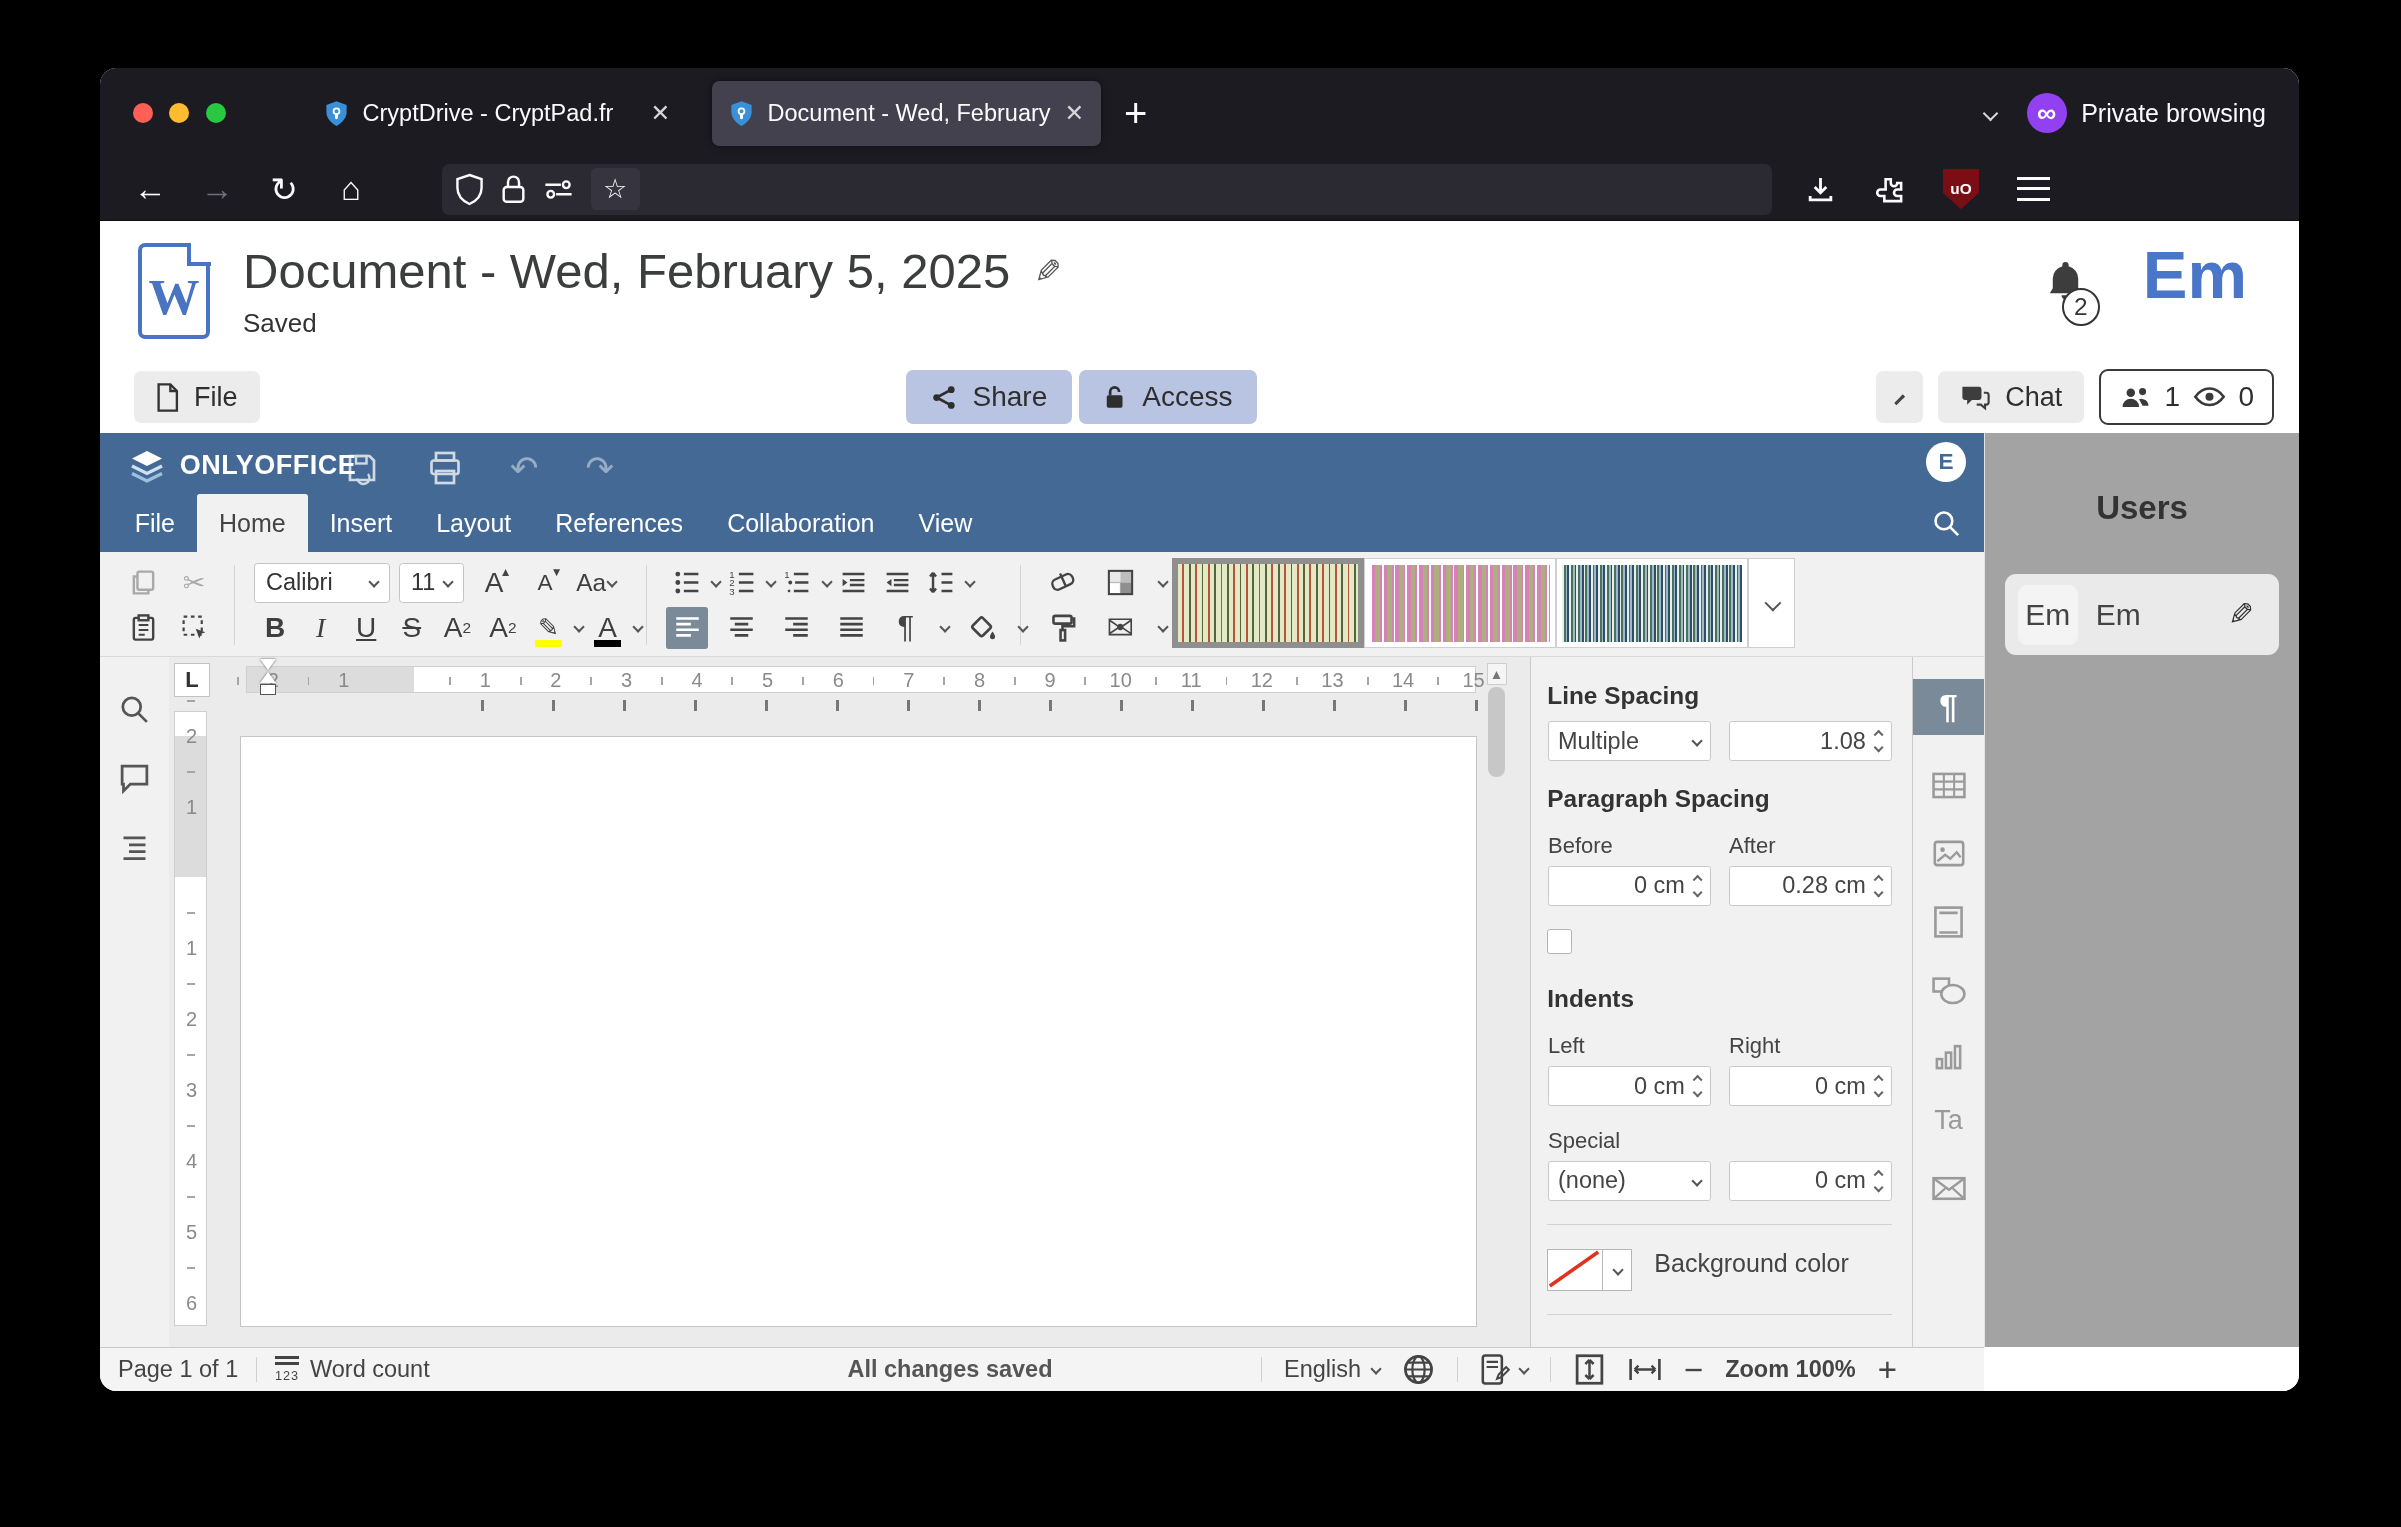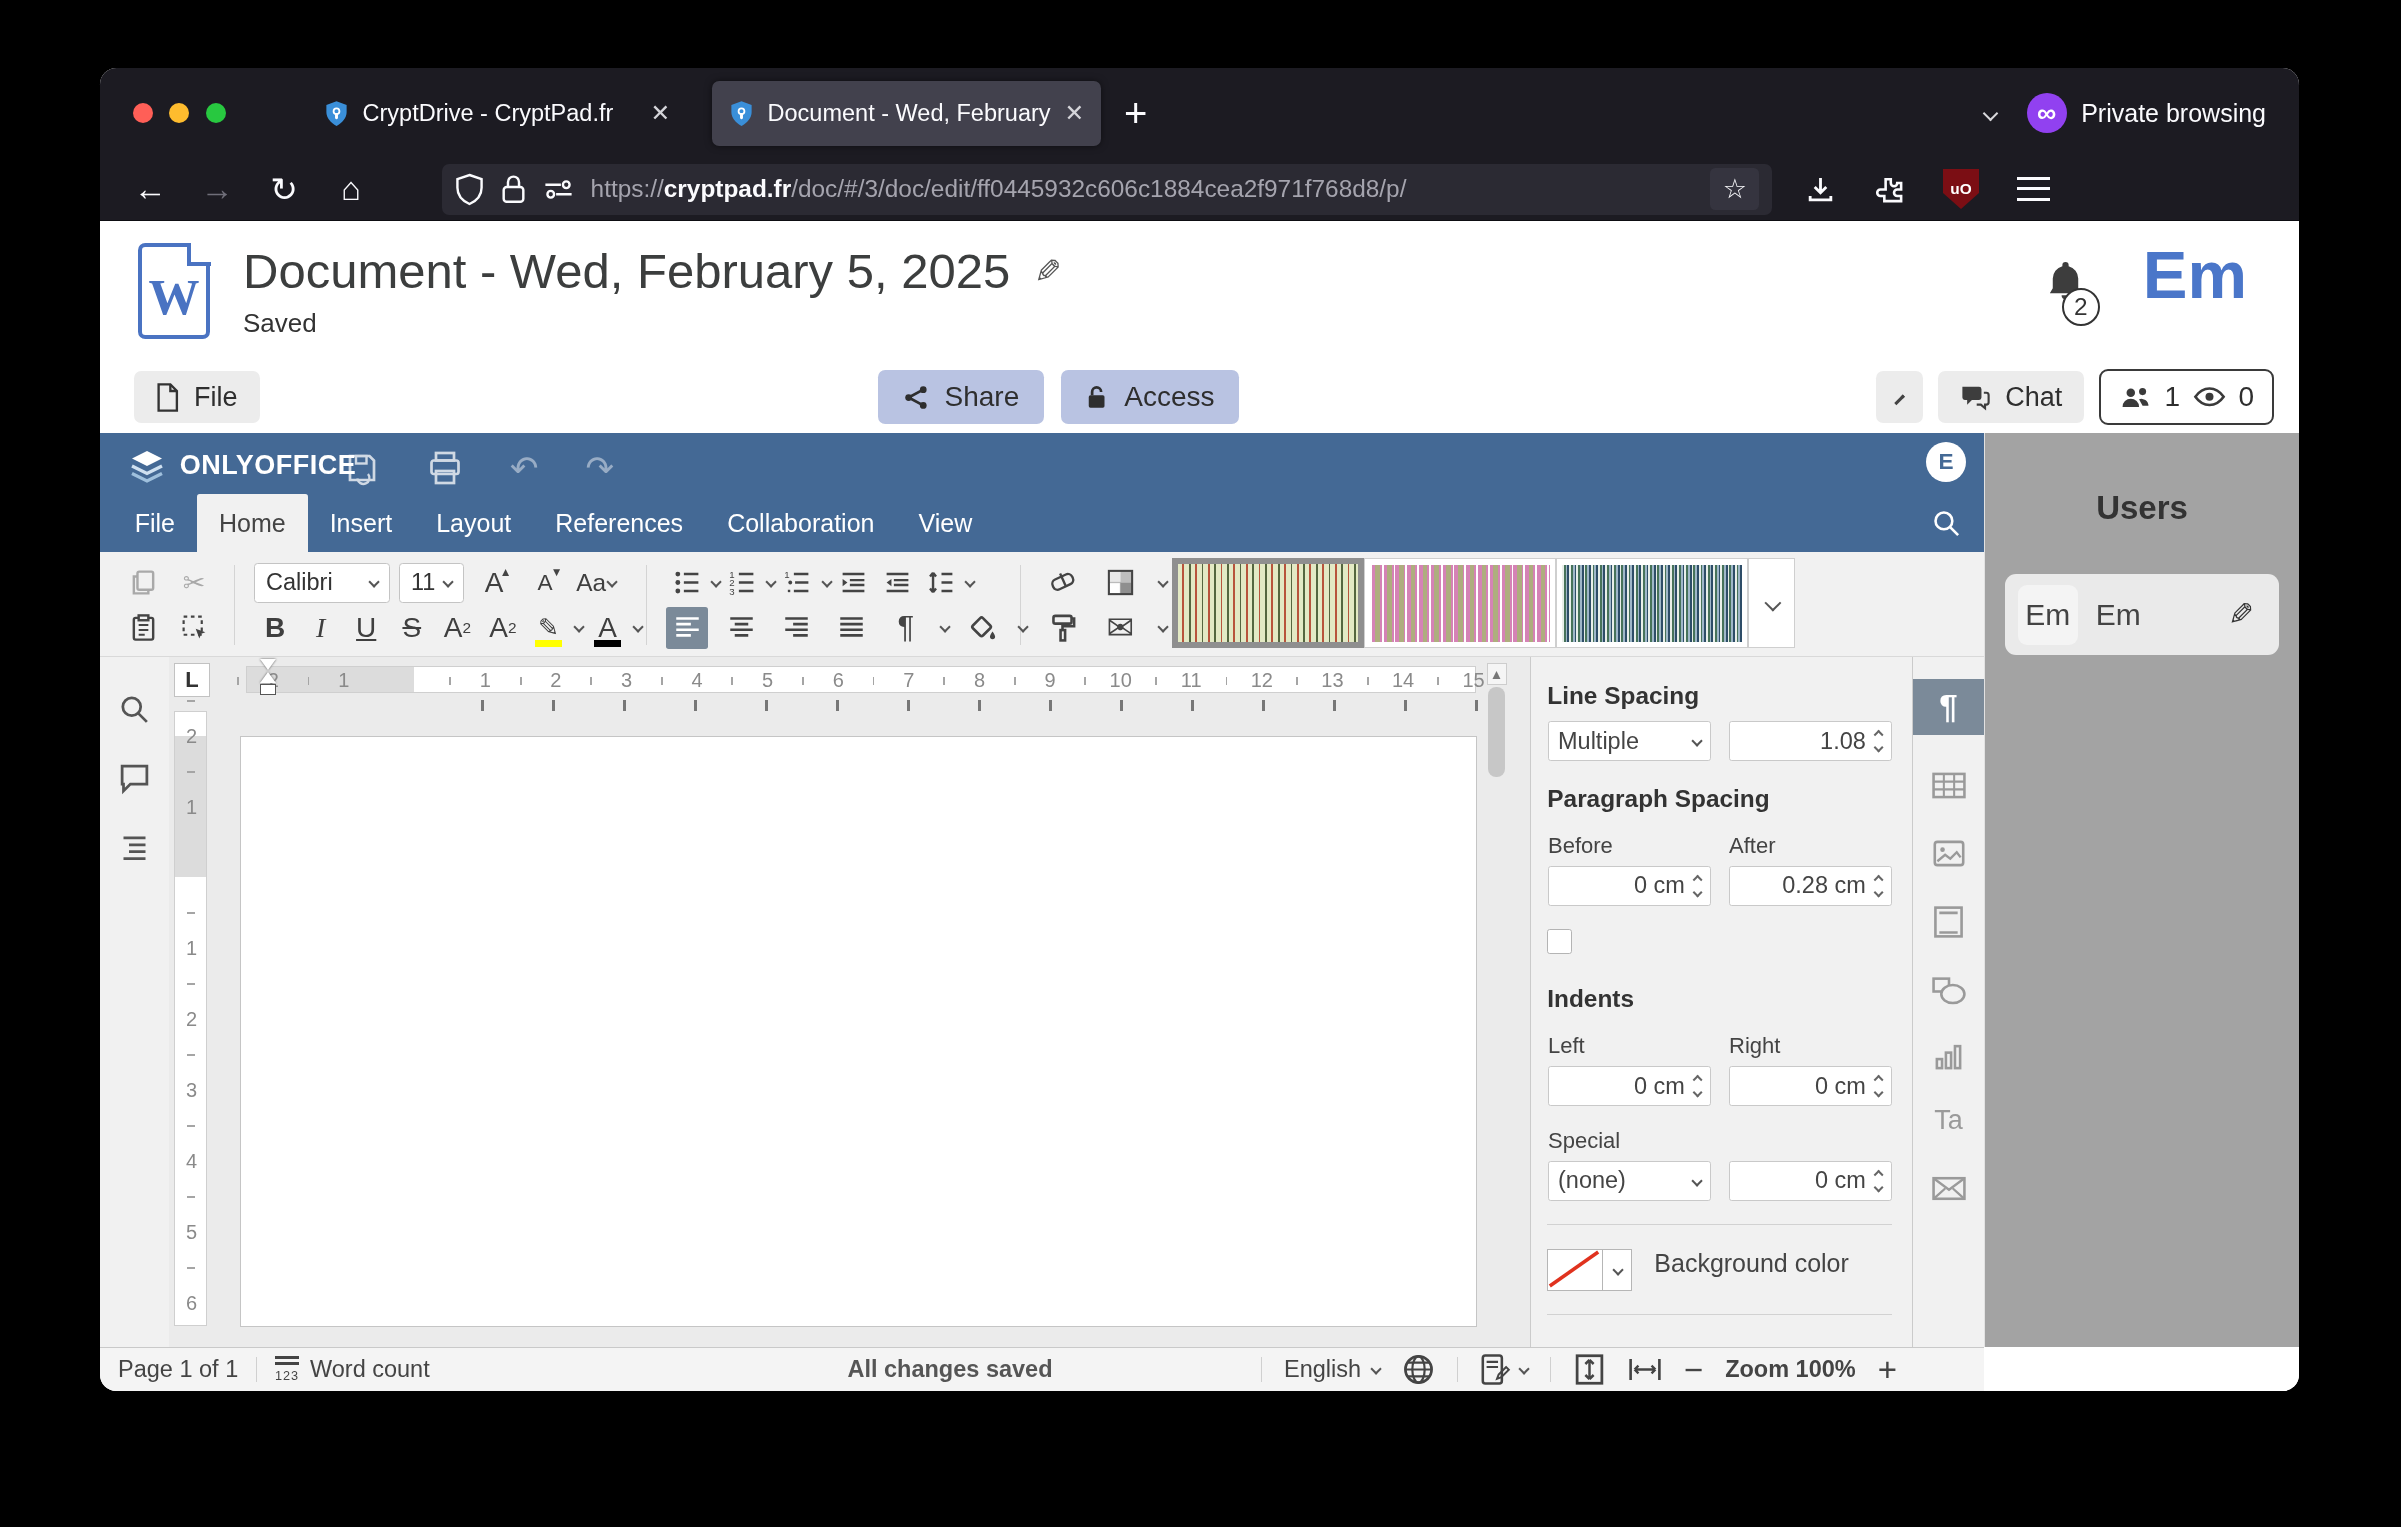--- a/index.html
+++ b/index.html
@@ -60,21 +60,21 @@
   .bellwrap { position:relative; margin-top:16.3px; }
   .badge { position:absolute; left:20px; top:31px; width:38px; height:38px; background:#fff; border:2.7px solid #333;
            border-radius:50%; font-size:24.4px; color:#333; display:flex; align-items:center; justify-content:center; }
   .emlogo { color:#4a76c9; font-size:67px; font-weight:600; line-height:1; }
 
   
   .cpactions { height:72px; background:#fff; flex:none; position:relative; display:flex; align-items:center; }
   .btn-gray { background:#ececec; border-radius:7.2px; height:52px; display:flex; align-items:center; gap:14.5px;
               padding:0 22px; font-size:27px; color:#2e2e2e; }
   .filebtn { margin-left:34px; }
-  .centerbtns { position:absolute; left:778px; display:flex; gap:17px; }
+  .centerbtns { position:absolute; left:806px; display:flex; gap:7px; }
   .btn-peri { background:#b9c3e2; border-radius:7.2px; height:54px; display:flex; align-items:center; gap:14.5px;
               padding:0 25px; font-size:28px; color:#2e2e2e; }
   .rightbtns { position:absolute; right:25px; display:flex; gap:14.5px; align-items:center; }
   .sqbtn { width:47px; }
   .cvu { width:11.8px; height:11.8px; border-right:3.2px solid #444; border-bottom:3.2px solid #444; transform:rotate(-135deg); margin-top:5.4px; }
   .pill { border:2.7px solid #3a3a3a; border-radius:9px; height:56px; display:flex; align-items:center; gap:12.7px;
           padding:0 18px; font-size:28px; color:#2e2e2e; }
 
   
   .main { flex:none; height:914px; display:flex; }
@@ -268,21 +268,20 @@
           </svg>
       </span>
       <span>
         <svg width="31" height="27" viewBox="0 0 26 22">
             <line x1="2" y1="7" x2="15" y2="7" stroke="#fbfbfe" stroke-width="2"></line>
             <circle cx="19.5" cy="7" r="2.8" fill="none" stroke="#fbfbfe" stroke-width="2"></circle>
             <circle cx="6.5" cy="15" r="2.8" fill="none" stroke="#fbfbfe" stroke-width="2"></circle>
             <line x1="11" y1="15" x2="24" y2="15" stroke="#fbfbfe" stroke-width="2"></line>
           </svg>
       </span>
-      <span class="urltext"><span class="url-gray">https://</span><span class="url-white">cryptpad.fr</span><span class="url-gray">/doc/#/3/doc/edit/ff0445932c606c1884cea2f971f768d8/p/</span></span>
       <span class="starbox">☆</span>
     </div>
     <div class="group-r">
       <span>
         <svg width="31" height="31" viewBox="0 0 24 24">
             <path d="M12 3v11M7.5 10l4.5 4.5L16.5 10" fill="none" stroke="#fbfbfe" stroke-width="2.2"></path>
             <path d="M4 17v3h16v-3" fill="none" stroke="#fbfbfe" stroke-width="2.2"></path>
           </svg>
       </span>
       <span>

